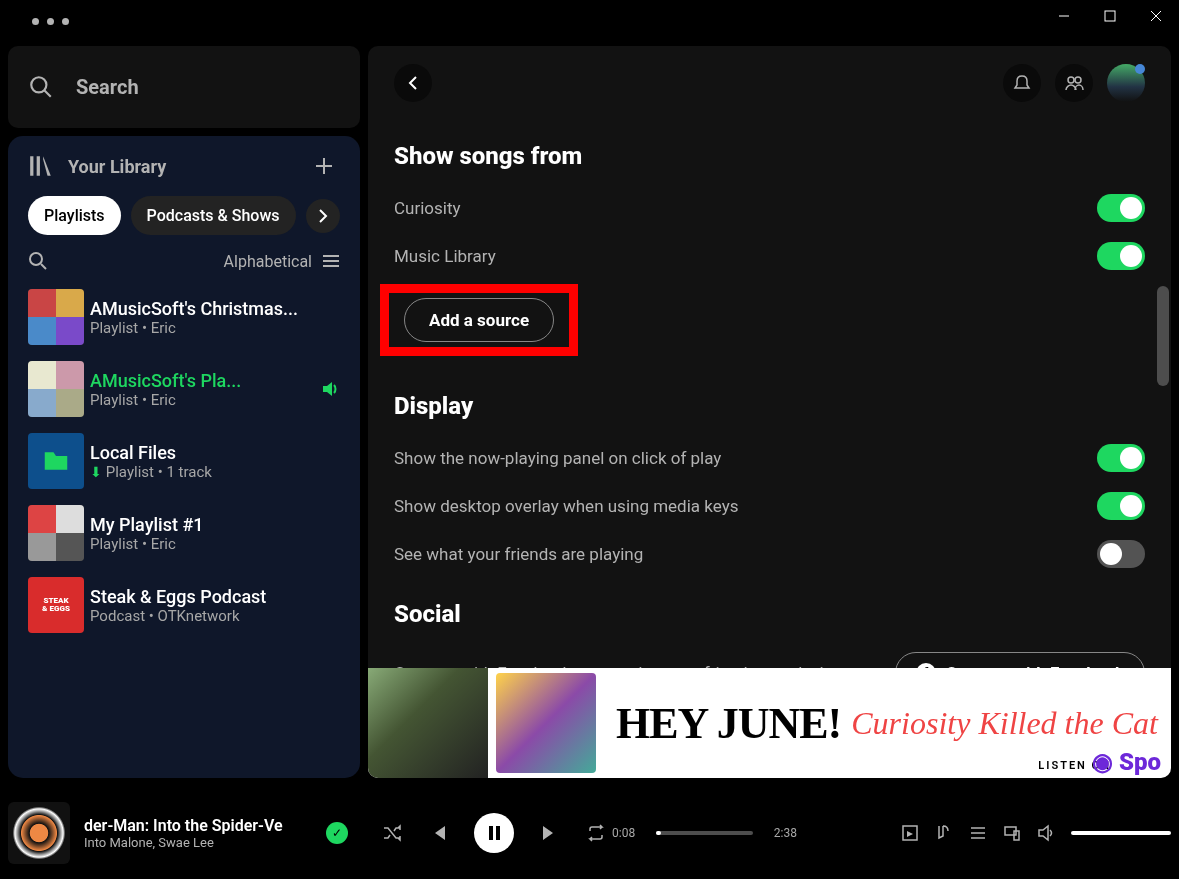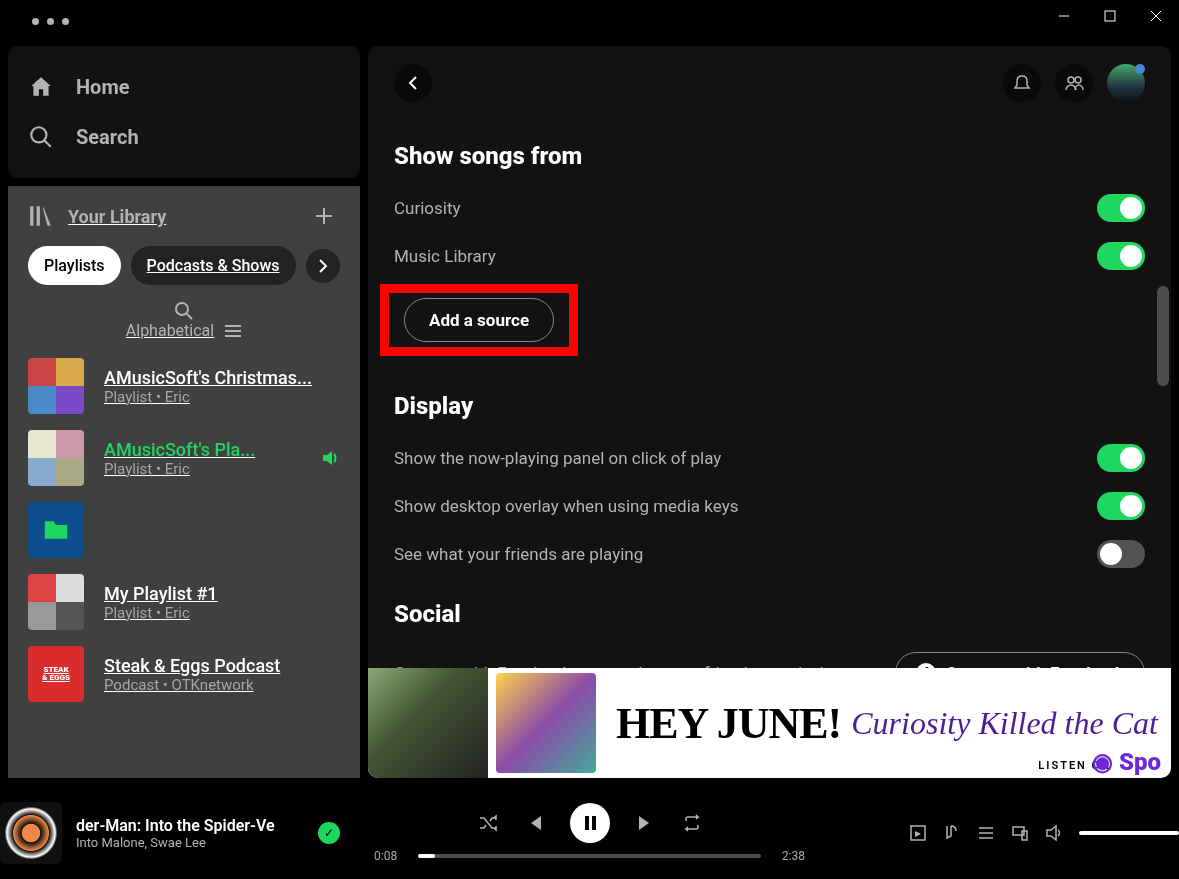--- a/index.html
+++ b/index.html
@@ -9,36 +9,36 @@
 .win-btn { width: 46px; height: 32px; display: flex; align-items: center; justify-content: center; color: #fff; font-size: 14px; }
 .dots { position: absolute; top: 18px; left: 32px; display: flex; gap: 8px; }
 .dot { width: 7px; height: 7px; background: #b3b3b3; border-radius: 50%; }
 
 .app { display: flex; padding: 46px 8px 8px 8px; height: 786px; gap: 8px; }
 .sidebar { width: 352px; display: flex; flex-direction: column; gap: 8px; }
 .nav-box { background: #121212; border-radius: 10px; padding: 16px 20px; }
 .nav-item { display: flex; align-items: center; gap: 22px; padding: 12px 0; color: #b3b3b3; font-size: 20px; font-weight: 700; cursor: pointer; }
 .nav-item svg { width: 26px; height: 26px; fill: #b3b3b3; }
 
-.library-box { background: #404040; border-radius: 0; flex: 1; display: flex; flex-direction: column; overflow: hidden; text-decoration: underline; }
+.library-box { background: #0f172a; border-radius: 15px; flex: 1; display: flex; flex-direction: column; overflow: hidden; }
 .lib-header { display: flex; align-items: center; justify-content: space-between; padding: 14px 20px; }
 .lib-title { display: flex; align-items: center; gap: 14px; color: #b3b3b3; font-size: 18px; font-weight: 700; }
 .lib-title svg { width: 26px; height: 26px; fill: #b3b3b3; }
 .plus-btn { color: #b3b3b3; font-size: 28px; width: 32px; height: 32px; display: flex; align-items: center; justify-content: center; }
 
 .chips { display: flex; align-items: center; gap: 10px; padding: 0 20px 12px; }
 .chip { background: #232323; color: #fff; padding: 10px 16px; border-radius: 20px; font-size: 16px; font-weight: 500; white-space: nowrap; }
 .chip.active { background: #fff; color: #000; }
 .chev-btn { width: 34px; height: 34px; background: #232323; border-radius: 50%; display: flex; align-items: center; justify-content: center; margin-left: auto; }
 
-.lib-tools { display: flex; align-items: center; justify-content: space-between; padding: 4px 20px 10px; flex-direction: column; }
+.lib-tools { display: flex; align-items: center; justify-content: space-between; padding: 4px 20px 10px; }
 .sort-group { display: flex; align-items: center; gap: 10px; color: #b3b3b3; font-size: 16px; }
 
 .lib-list { flex: 1; overflow-y: auto; padding: 0 10px; }
-.lib-item { display: flex; align-items: center; gap: 20px; padding: 8px 10px; border-radius: 6px; cursor: pointer; }
+.lib-item { display: flex; align-items: center; gap: 6px; padding: 8px 10px; border-radius: 6px; cursor: pointer; }
 .lib-cover { width: 56px; height: 56px; border-radius: 4px; background: #333; flex-shrink: 0; overflow: hidden; }
 .lib-info { flex: 1; min-width: 0; }
 .lib-name { font-size: 18px; font-weight: 500; white-space: nowrap; overflow: hidden; text-overflow: ellipsis; }
 .lib-name.playing { color: #1ed760; }
 .lib-meta { font-size: 15px; color: #a7a7a7; display: flex; align-items: center; gap: 4px; }
 .dl-icon { color: #1ed760; font-size: 14px; }
 .speaker-icon { color: #1ed760; margin-left: auto; }
 
 .main { flex: 1; background: #121212; border-radius: 10px; position: relative; overflow: hidden; display: flex; flex-direction: column; }
 .main-header { display: flex; align-items: center; justify-content: space-between; padding: 18px 26px; }
@@ -63,35 +63,35 @@
 .highlight-box { position: absolute; inset: 0; border: 9px solid #ff0000; pointer-events: none; }
 .outline-btn { border: 1px solid #878787; background: transparent; color: #fff; padding: 11px 24px; border-radius: 24px; font-size: 17px; font-weight: 700; cursor: pointer; }
 
 .fb-btn { border: 1px solid #878787; background: transparent; color: #fff; padding: 10px 20px; border-radius: 24px; font-size: 17px; font-weight: 700; display: flex; align-items: center; gap: 10px; }
 .fb-icon { width: 20px; height: 20px; background: #fff; border-radius: 50%; display: flex; align-items: center; justify-content: center; color: #000; font-weight: 900; font-size: 14px; }
 
 .ad-banner { height: 110px; background: #fff; display: flex; align-items: center; overflow: hidden; position: relative; }
 .ad-people { width: 120px; height: 110px; background: linear-gradient(135deg,#8a7 0%,#453 40%,#222 100%); }
 .ad-art { width: 100px; height: 100px; margin-left: 8px; background: linear-gradient(135deg,#ffd34a 0%,#8b4aa8 50%,#4a9 100%); border-radius: 4px; }
 .ad-text1 { font-family: Georgia, serif; font-size: 44px; font-weight: 900; color: #000000; margin-left: 20px; letter-spacing: -1px; }
-.ad-text2 { font-family: Georgia, serif; font-size: 32px; color: #4c1d95; margin-left: 10px; font-style: italic; }
+.ad-text2 { font-family: Georgia, serif; font-size: 32px; color: #ef4444; margin-left: 10px; font-style: italic; }
 .ad-listen { position: absolute; right: 60px; bottom: 6px; font-size: 11px; color: #000; letter-spacing: 2px; font-weight: 600; }
 .ad-logo { position: absolute; right: 10px; bottom: 2px; font-size: 24px; font-weight: 900; color: #6d28d9; }
 
 .scrollbar-track { position: absolute; right: 2px; top: 240px; width: 12px; height: 100px; background: #4d4d4d; border-radius: 6px; }
 
-.player { position: absolute; bottom: 0; left: 0; right: 0; height: 93px; background: #000; display: flex; align-items: center; padding: 0 0; gap: 34px; }
+.player { position: absolute; bottom: 0; left: 0; right: 0; height: 93px; background: #000; display: flex; align-items: center; padding: 0 8px; gap: 34px; }
 .now-playing { display: flex; align-items: center; gap: 14px; width: 340px; }
 .np-cover { width: 62px; height: 62px; border-radius: 6px; background: radial-gradient(circle,#e84 20%,#111 22%,#e84 40%,#111 42%,#fff 55%,#111 60%); }
 .np-info { min-width: 0; flex: 1; }
 .np-title { font-size: 16px; font-weight: 600; white-space: nowrap; overflow: hidden; }
 .np-artist { font-size: 13px; color: #b3b3b3; }
 .check-btn { width: 22px; height: 22px; background: #1ed760; border-radius: 50%; display: flex; align-items: center; justify-content: center; color: #000; font-size: 12px; }
 
-.player-center { flex: 1; display: flex; flex-direction: column; align-items: center; gap: 6px; }
+.player-center { flex: 1; display: flex; flex-direction: row; gap: 6px; }
 .player-controls { display: flex; align-items: center; gap: 26px; }
 .ctrl-btn { color: #b3b3b3; display: flex; align-items: center; justify-content: center; }
 .play-btn { width: 40px; height: 40px; background: #fff; border-radius: 50%; display: flex; align-items: center; justify-content: center; }
 .progress-row { display: flex; align-items: center; gap: 10px; width: 100%; max-width: 440px; }
 .time { font-size: 12px; color: #a7a7a7; min-width: 34px; }
 .progress-bar { flex: 1; height: 4px; background: #4d4d4d; border-radius: 2px; position: relative; }
 .progress-fill { position: absolute; left: 0; top: 0; height: 100%; width: 5%; background: #fff; border-radius: 2px; }
 
 .player-right { width: 340px; display: flex; align-items: center; justify-content: flex-end; gap: 16px; }
 .pr-icon { color: #b3b3b3; }
@@ -133,26 +133,20 @@
       <svg width="12" height="12">
         <line x1="1" y1="1" x2="11" y2="11" stroke="#fff" stroke-width="1"></line>
         <line x1="11" y1="1" x2="1" y2="11" stroke="#fff" stroke-width="1"></line>
       </svg>
     </div>
 </div>
 
 <div class="app">
   <div class="sidebar">
     <div class="nav-box">
-      <div class="nav-item">
-        <svg viewBox="0 0 24 24">
-            <path d="M12 3l9 8h-2v9h-5v-6h-4v6H5v-9H3l9-8z"></path>
-          </svg>
-        <span>Home</span>
-      </div>
       <div class="nav-item">
         <svg viewBox="0 0 24 24">
             <circle cx="10" cy="10" r="7" fill="none" stroke="#b3b3b3" stroke-width="2"></circle>
             <line x1="15" y1="15" x2="21" y2="21" stroke="#b3b3b3" stroke-width="2"></line>
           </svg>
         <span>Search</span>
       </div>
     </div>
 
     <div class="library-box">
@@ -230,20 +224,27 @@
               <path d="M3 7h4l5-4v14l-5-4H3z" fill="#1ed760"></path>
               <path d="M14 6c2 2 2 6 0 8" stroke="#1ed760" fill="none" stroke-width="2"></path>
             </svg>
         </div>
         <div class="lib-item">
           <div class="lib-cover folder-cov">
               <svg viewBox="0 0 24 24">
                 <path d="M3 5h7l2 3h9v11H3z"></path>
               </svg>
             </div>
+          <div class="lib-info">
+            <div class="lib-name">Local Files</div>
+            <div class="lib-meta">
+                <span class="dl-icon">⬇</span>
+                <span>Playlist • 1 track</span>
+              </div>
+          </div>
         </div>
         <div class="lib-item">
           <div class="lib-cover">
               <div class="cov-grid">
                 <div style="background:#d44"></div>
                 <div style="background:#ddd"></div>
                 <div style="background:#999"></div>
                 <div style="background:#555"></div>
               </div>
             </div>

